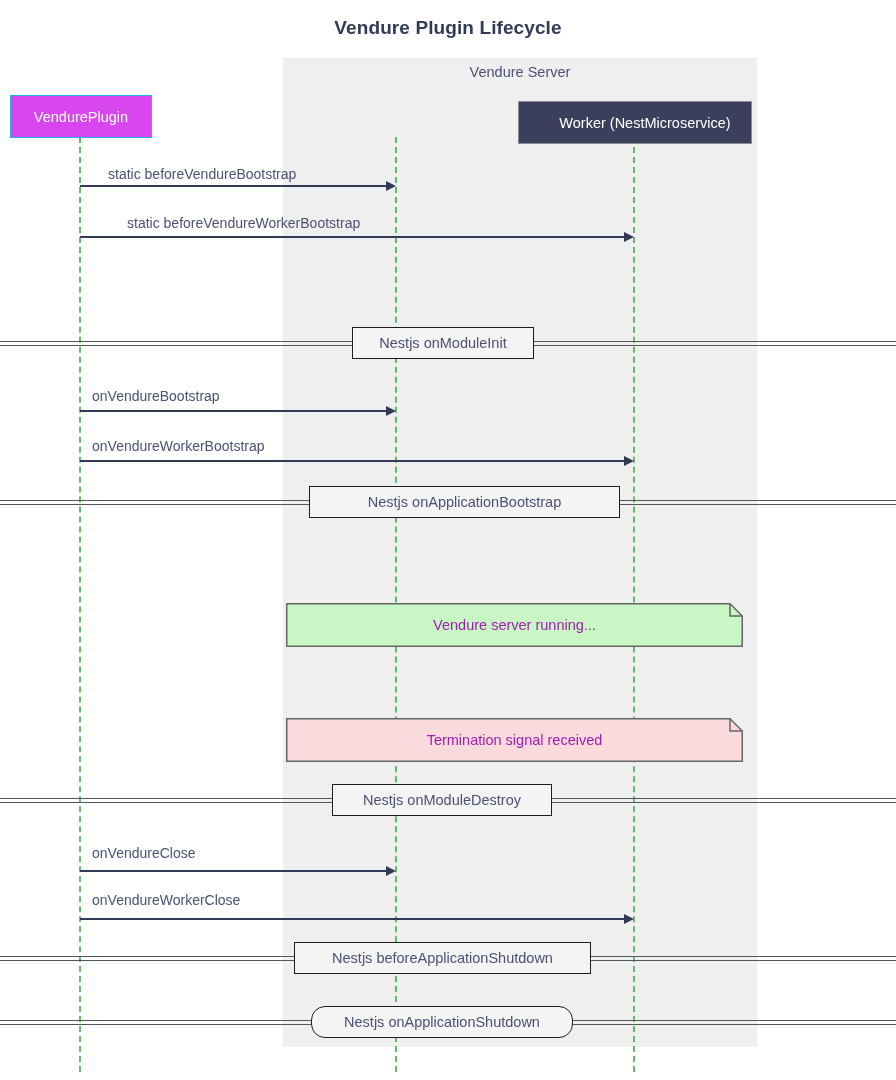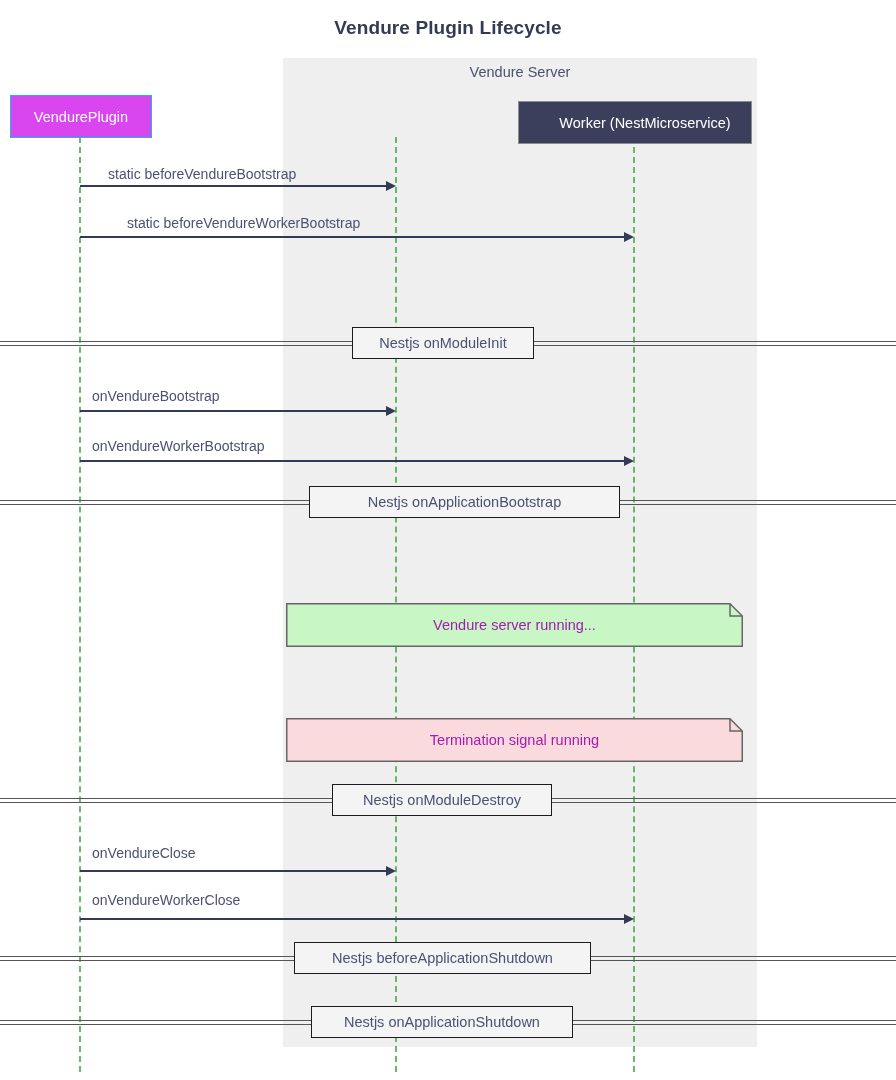--- a/index.html
+++ b/index.html
@@ -176,31 +176,31 @@
   <div class="divider-lines" style="top:500px;"></div>
   <div class="divider-label" style="left:309px; top:486px; width:311px; height:32px;">Nestjs onApplicationBootstrap</div>
 
   <div class="divider-lines" style="top:798px;"></div>
   <div class="divider-label" style="left:332px; top:784px; width:220px; height:32px;">Nestjs onModuleDestroy</div>
 
   <div class="divider-lines" style="top:956px;"></div>
   <div class="divider-label" style="left:294px; top:942px; width:297px; height:32px;text-align:center;">Nestjs beforeApplicationShutdown</div>
 
   <div class="divider-lines" style="top:1020px;"></div>
-  <div class="divider-label" style="left:311px; top:1006px; width:262px; height:32px;">Nestjs onApplicationShutdown</div>
+  <div class="divider-label" style="left:311px; top:1006px; width:262px; height:32px;border-radius:14px;">Nestjs onApplicationShutdown</div>
 
   <div class="note" style="left:286px; top:603px; width:457px; height:44px;">
     <svg class="note-svg" width="457" height="44" viewBox="0 0 457 44">
       <path d="M0.75,0.75 H444 L456.25,13 V43.25 H0.75 Z" fill="#c8f7c5" stroke="#666666" stroke-width="1.5"></path>
       <path d="M444,0.75 V13 H456.25" fill="none" stroke="#666666" stroke-width="1.5"></path>
     </svg>
     <span class="note-text">Vendure server running...</span>
   </div>
 
   <div class="note" style="left:286px; top:718px; width:457px; height:44px;">
     <svg class="note-svg" width="457" height="44" viewBox="0 0 457 44">
       <path d="M0.75,0.75 H444 L456.25,13 V43.25 H0.75 Z" fill="#fadadd" stroke="#666666" stroke-width="1.5"></path>
       <path d="M444,0.75 V13 H456.25" fill="none" stroke="#666666" stroke-width="1.5"></path>
     </svg>
-    <span class="note-text">Termination signal running</span>
+    <span class="note-text">Termination signal received</span>
   </div>
 
 </div>
 
 </body></html>

